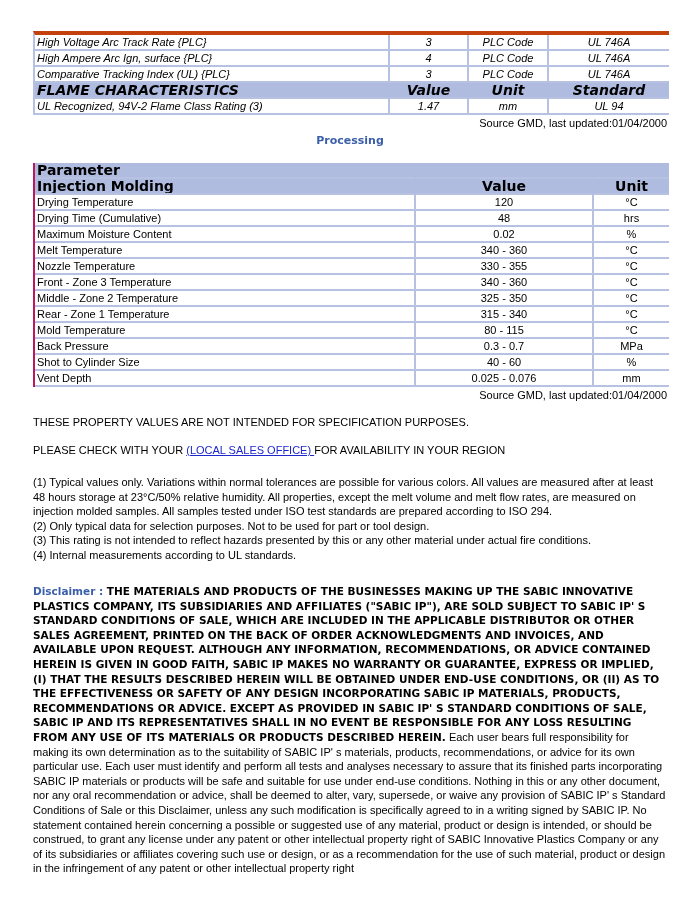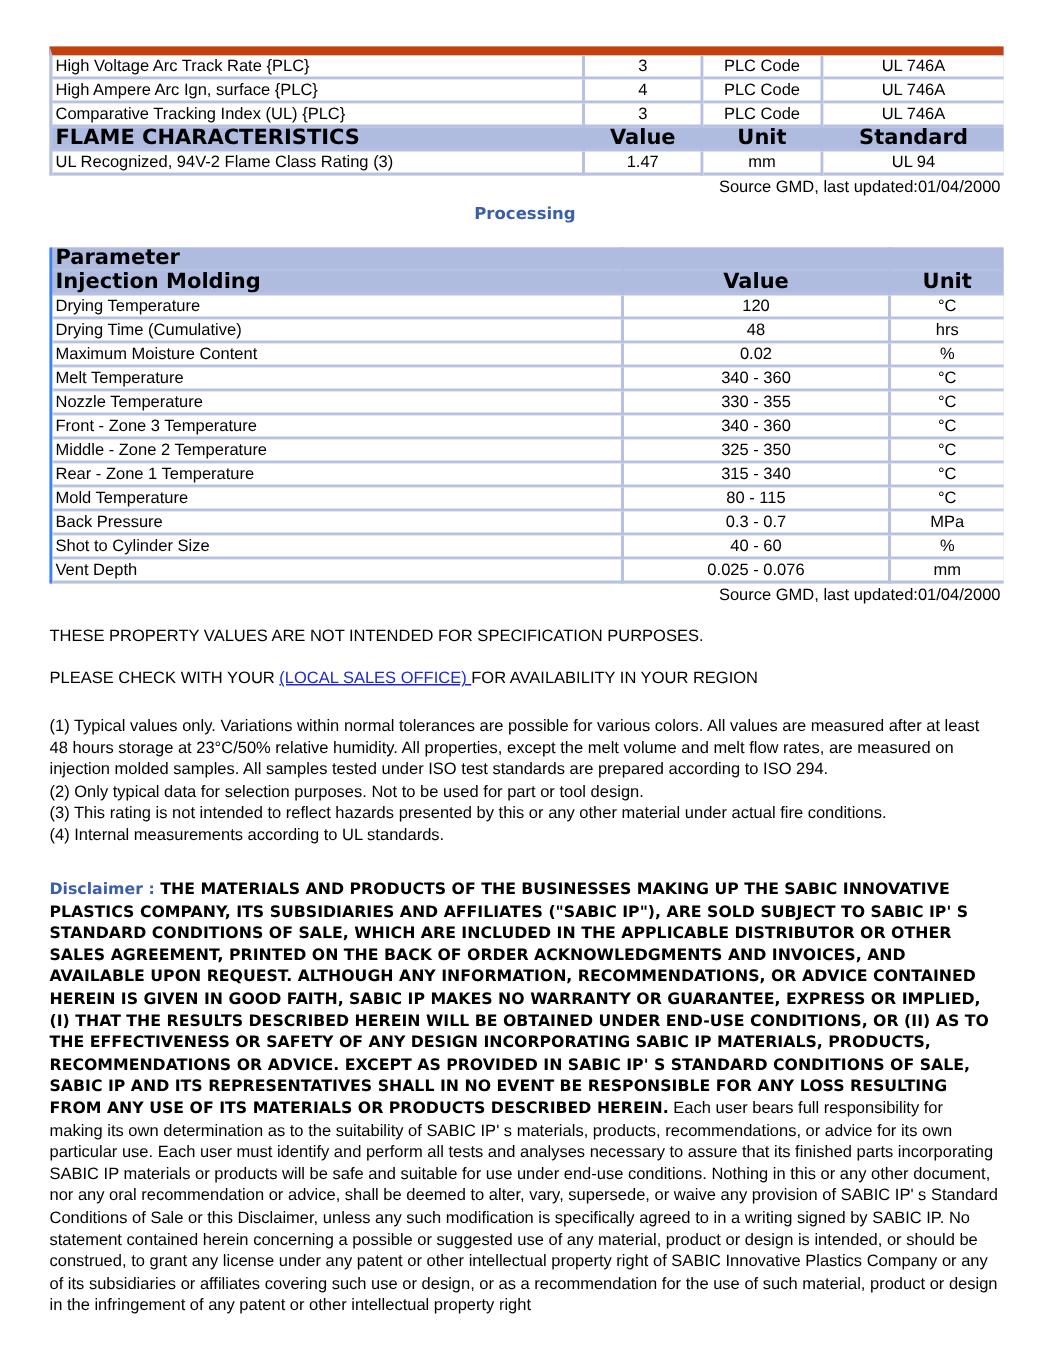--- a/index.html
+++ b/index.html
@@ -23,22 +23,22 @@
       font-size: 11px;
     }
     table.grid td:last-child { border-right: none; }
     table.grid tr.hdr td {
       background: #b0bcdf;
       font-family: "DejaVu Sans", sans-serif;
       font-weight: bold; font-size: 14px;
       border-right-color: #b0bcdf;
     }
     table.grid td.c { text-align: center; }
-    table.grid.top { border-top: 6px solid #c2410c; border-left: 2px solid #b7c2e3; }
-    table.grid.proc { border-left: 2px solid #3b82f6; }
+    table.grid.top { border-top: 4px solid #c2410c; border-left: 2px solid #b7c2e3; font-style: italic; }
+    table.grid.proc { border-left: 2px solid #be185d; }
     .source { text-align: right; font-size: 11px; height: 14px; line-height: 14px; margin-top: 1px; }
     .section-title {
       font-family: "DejaVu Sans", sans-serif; font-weight: bold;
       color: #3a5fa8; font-size: 11px; margin: 4px 0 0 0; height: 14px; line-height: 14px; text-align: center;
     }
     .notice { font-size: 11px; margin: 0; line-height: 14px; }
     .link { color: #1d27cc; text-decoration: underline; cursor: pointer; }
     .footnotes { font-size: 11px; line-height: 14.5px; margin-top: 18px; }
     .footnotes div { margin: 0; }
     .disclaimer { margin-top: 22px; font-size: 11px; line-height: 14.6px; }

